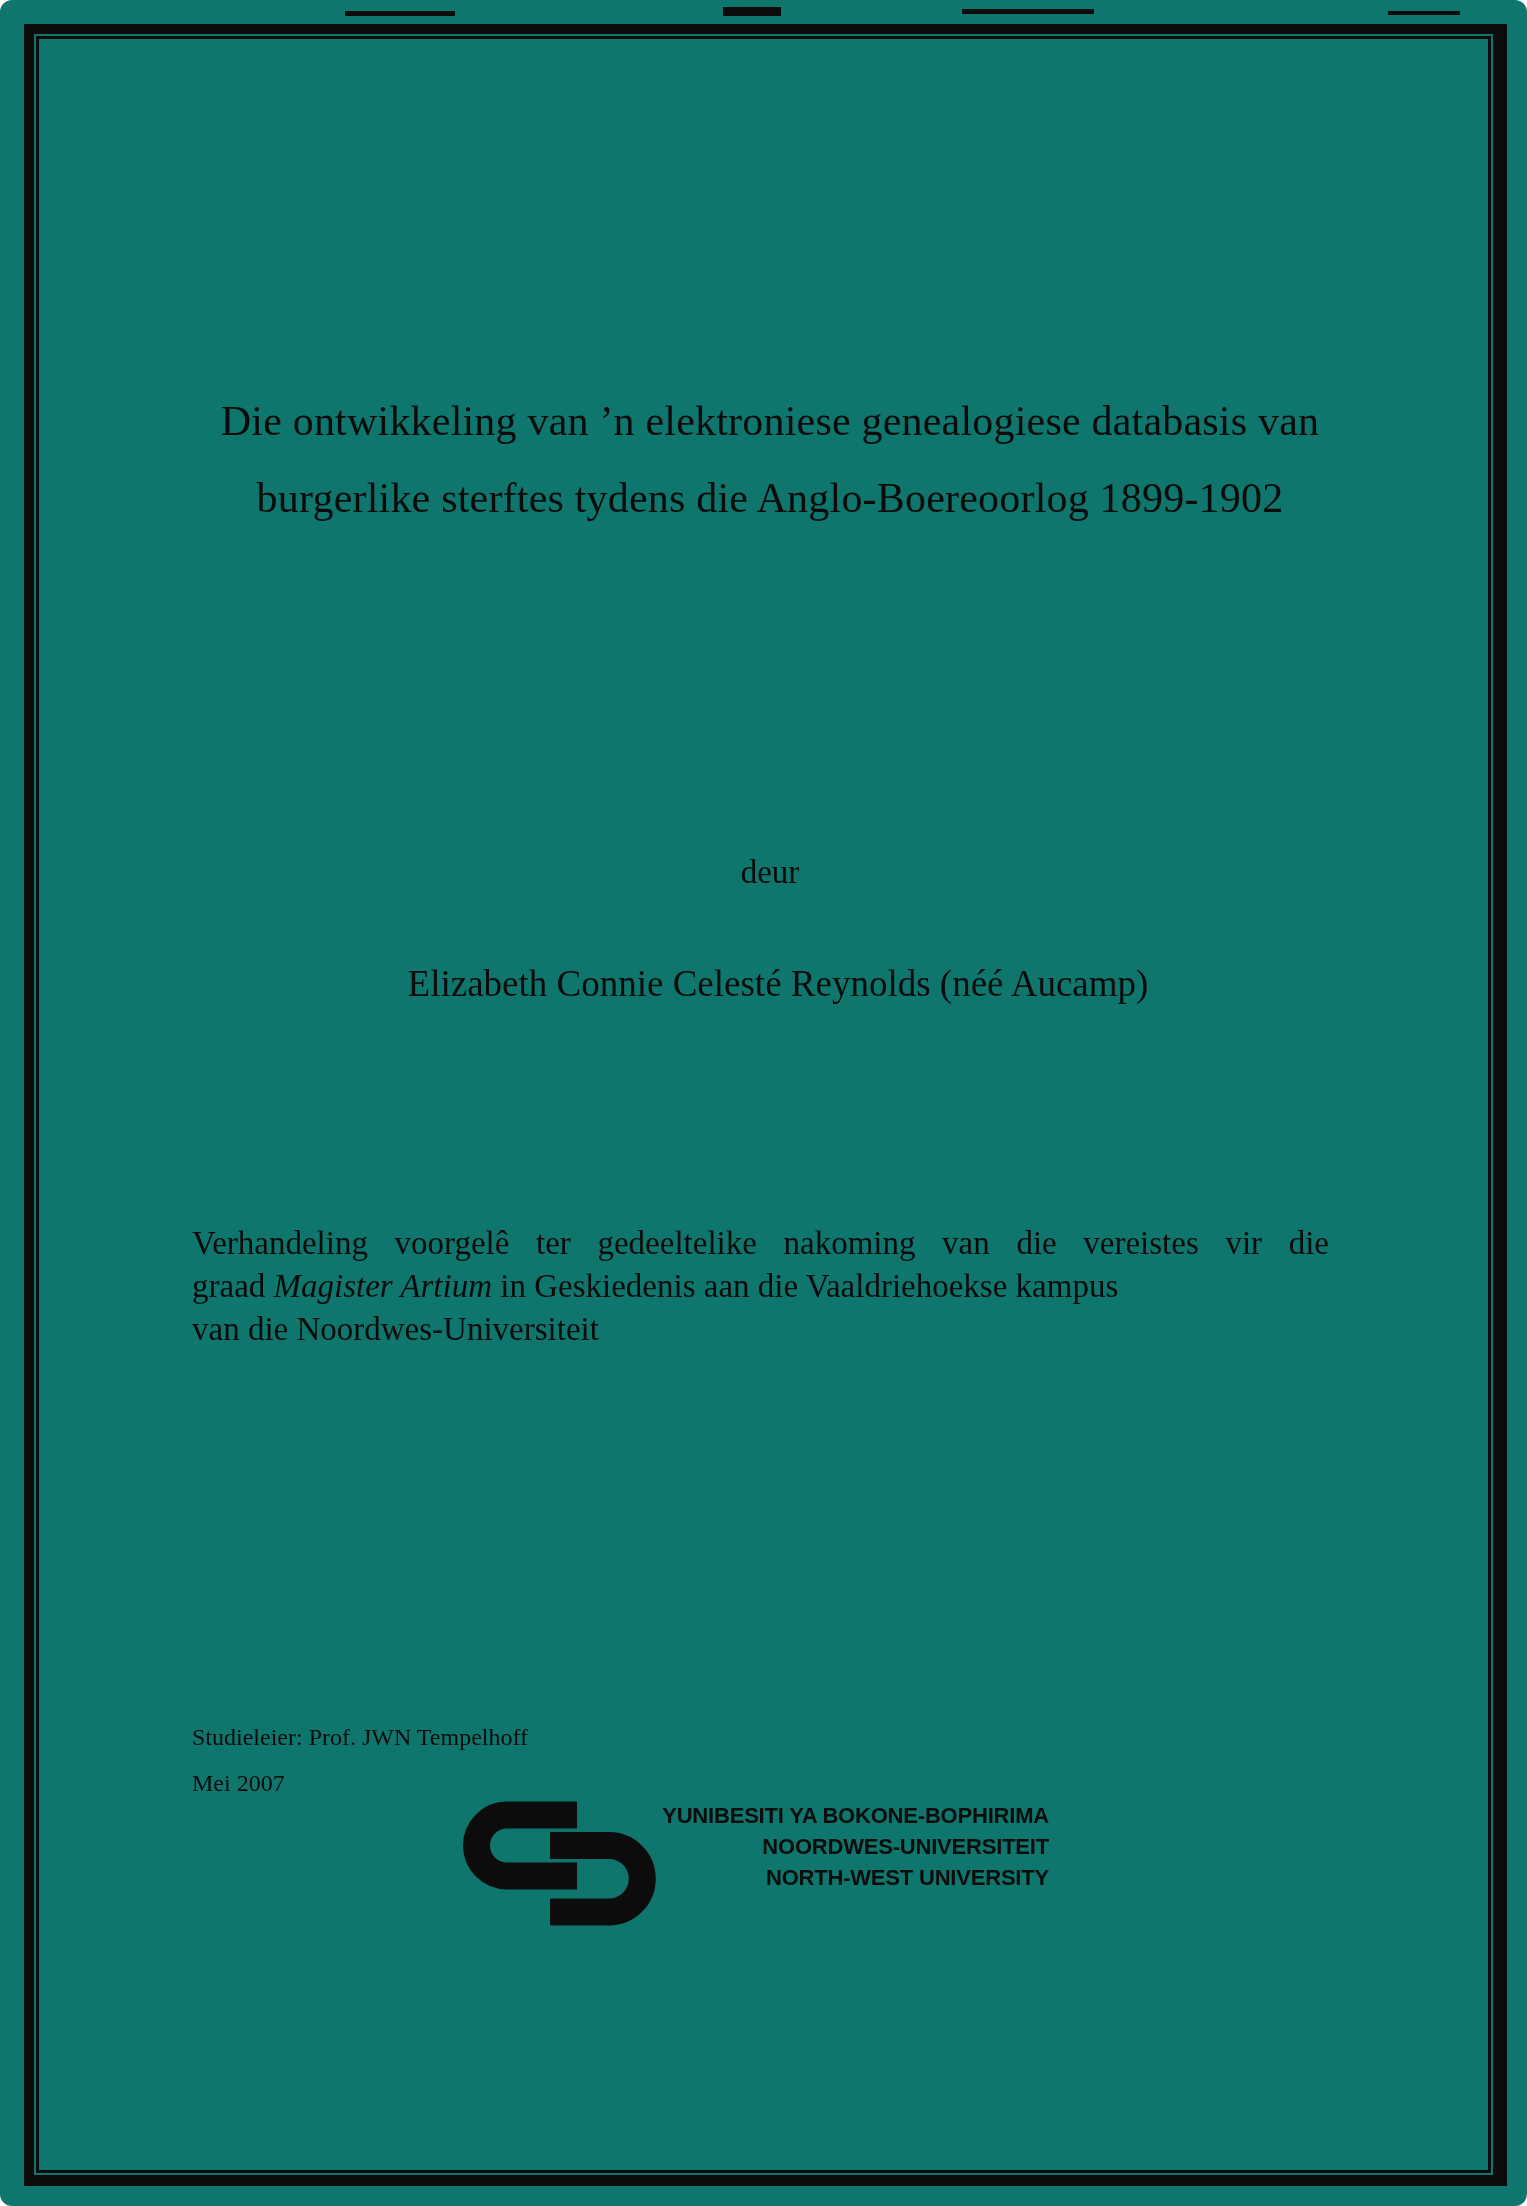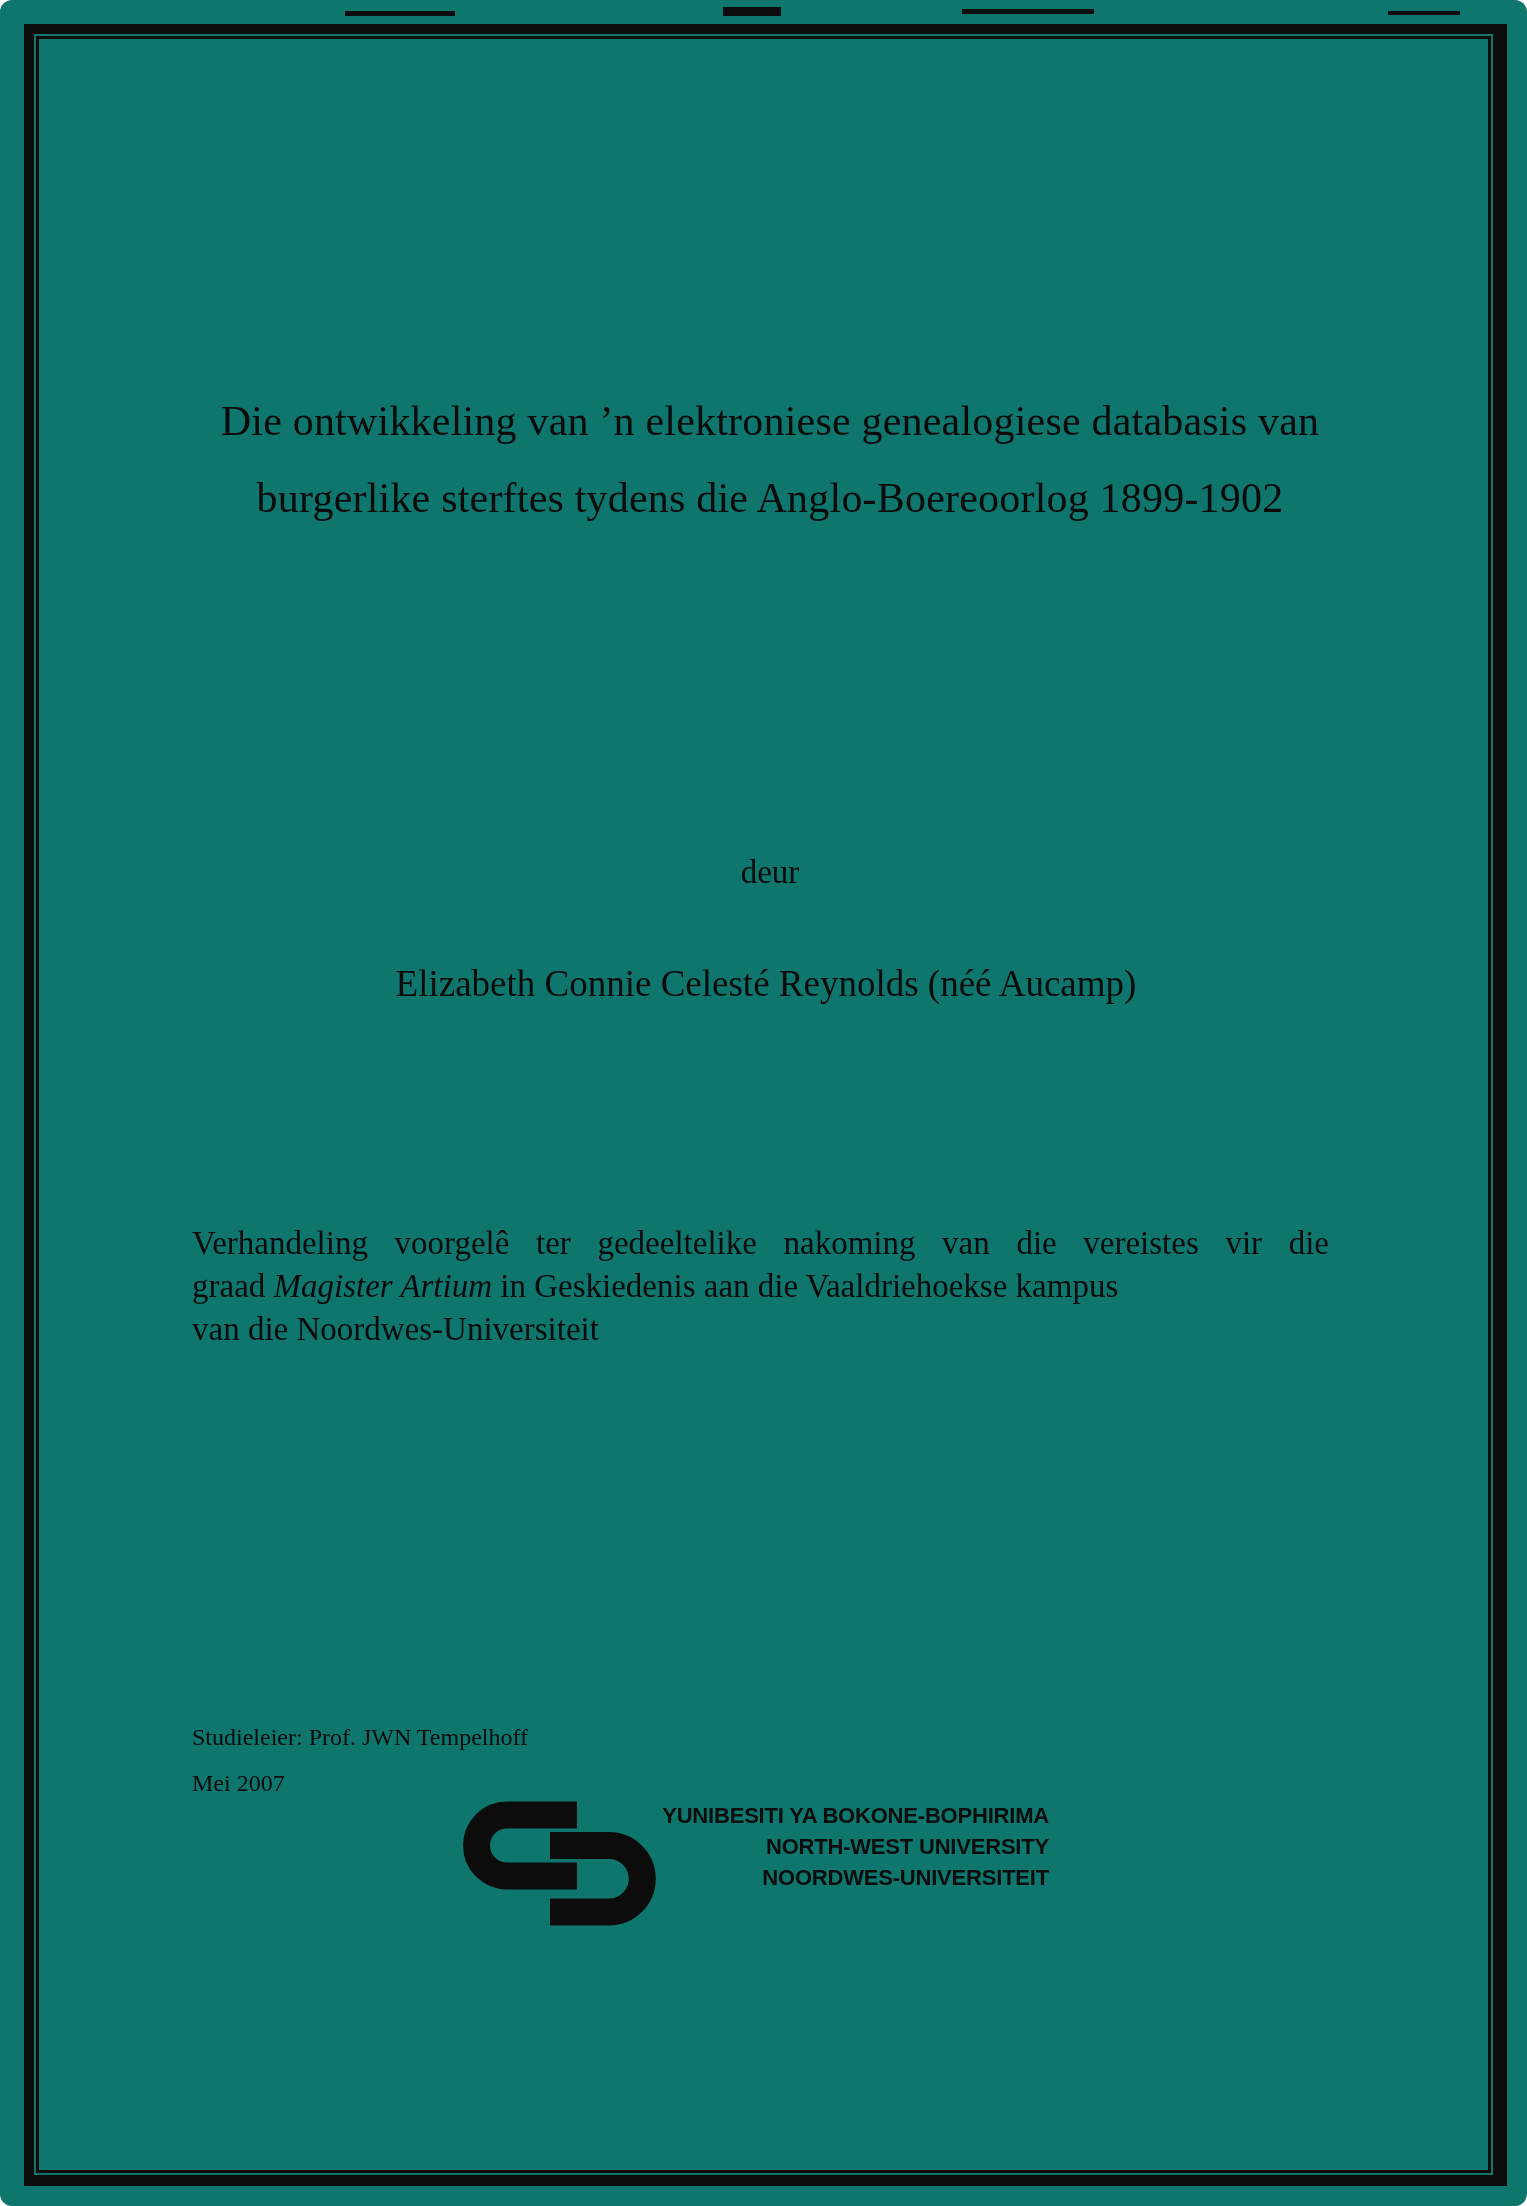--- a/index.html
+++ b/index.html
@@ -62,21 +62,21 @@
     top: 810px;
     width: 1220px;
     font-size: 33px;
     line-height: 33px;
     text-align: center;
     margin-top: 46px;
   }
 
   .author-line {
     position: absolute;
-    left: 156px;
+    left: 168px;
     top: 965px;
     width: 1220px;
     font-size: 37px;
     line-height: 37px;
     text-align: center;
   }
 
   .statement {
     position: absolute;
     left: 192px;
@@ -155,17 +155,17 @@
     <div>Mei 2007</div>
   </div>
 
   <svg class="logo-mark" width="196" height="126" viewBox="0 0 196 126" aria-hidden="true">
     <path d="M115,14 H45 A30.5,30.5 0 0 0 45,75 H115" fill="none" stroke="#0c0c0c" stroke-width="27" stroke-linecap="butt"></path>
     <path d="M88,44.5 H147 A33.25,33.25 0 0 1 147,111 H88" fill="none" stroke="#0c0c0c" stroke-width="27" stroke-linecap="butt"></path>
   </svg>
 
   <div class="logo-text">
     <div>YUNIBESITI YA BOKONE-BOPHIRIMA</div>
+    <div>NOORDWES-UNIVERSITEIT</div>
     <div>NORTH-WEST UNIVERSITY</div>
-    <div>NOORDWES-UNIVERSITEIT</div>
   </div>
 
 </div>
 
 </body></html>

